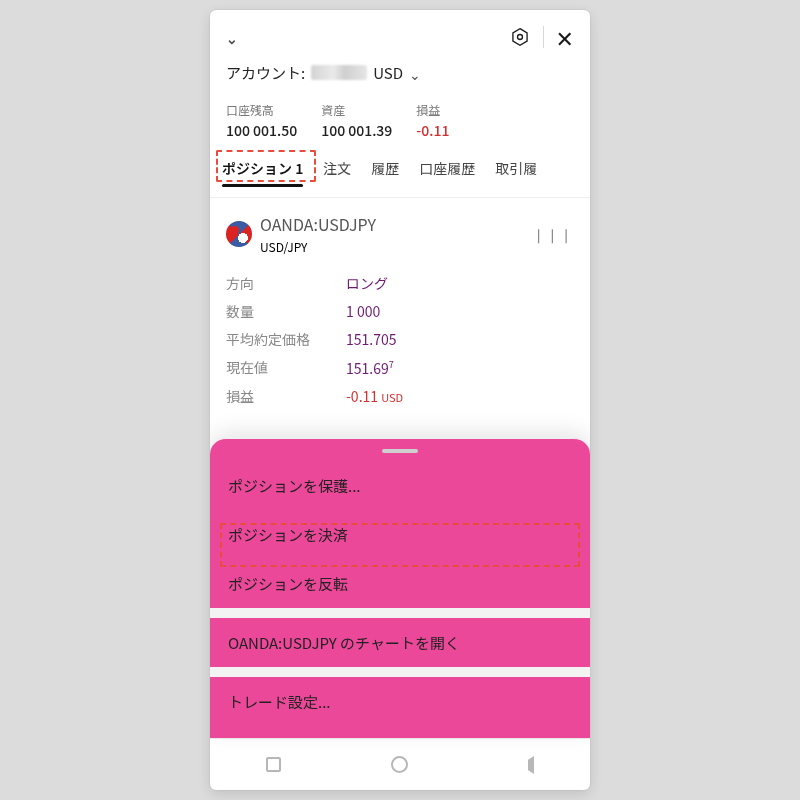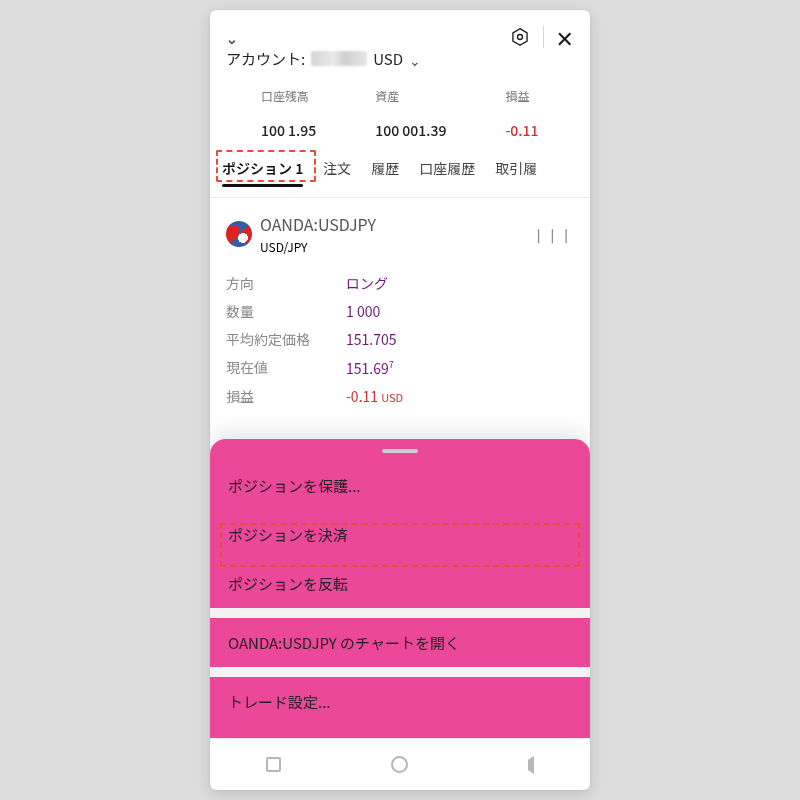--- a/index.html
+++ b/index.html
@@ -32,36 +32,36 @@
   }
   .chev { font-size: 14px; color:#555; position:relative; top:1px; }
   .hdr-icons { display:flex; align-items:center; gap:12px; }
   .hex {
     width:22px; height:22px; display:flex; align-items:center; justify-content:center;
   }
   .divider-v { width:1px; height:22px; background:#d8d8d8; }
   .close-x { font-size:22px; line-height:1; color:#1a1a1a; }
 
   .account-row {
-    font-size:15px; color:#222;
+    margin-top: 14px; font-size:15px; color:#222;
     display:flex; align-items:center; gap:6px;
   }
   .acct-label { }
   .acct-id {
     width:56px; height:15px; background:#e2e2e2; border-radius:2px;
     filter: blur(1.1px);
     background-image: linear-gradient(90deg,#d4d4d4,#eaeaea 40%,#cfcfcf 60%,#e6e6e6);
   }
 
   
   .stats {
     padding: 14px 16px 8px 16px;
     display:flex; gap:24px;
   }
-  .stat { display:flex; flex-direction:column; gap:16px;margin-left:35px; }
+  .stat { display:flex; flex-direction:column; gap:2px; }
   .stat .lbl { font-size:12px; color:#777; }
   .stat .val { font-size:14px; color:#222; font-weight:500; }
   .neg { color:#d32f2f !important; }
 
   
   .tabs {
     padding: 8px 10px 0 10px;
     display:flex; gap:16px; font-size:14px; color:#444;
     border-bottom:1px solid #eee;
     position:relative;
@@ -172,21 +172,21 @@
       <span class="acct-label">アカウント:</span>
       <span class="acct-id"></span>
       <span>USD</span>
       <span class="chev">⌄</span>
     </div>
   </div>
 
   <div class="stats">
     <div class="stat">
       <span class="lbl">口座残高</span>
-      <span class="val">100 1.95</span>
+      <span class="val">100 001.50</span>
     </div>
     <div class="stat">
       <span class="lbl">資産</span>
       <span class="val">100 001.39</span>
     </div>
     <div class="stat">
       <span class="lbl">損益</span>
       <span class="val neg">-0.11</span>
     </div>
   </div>

